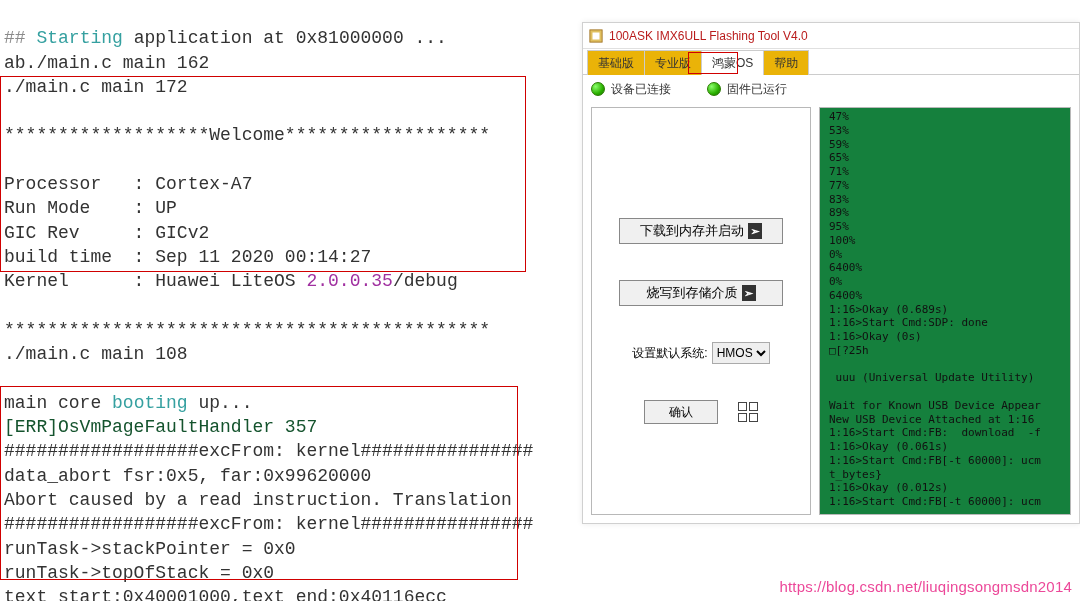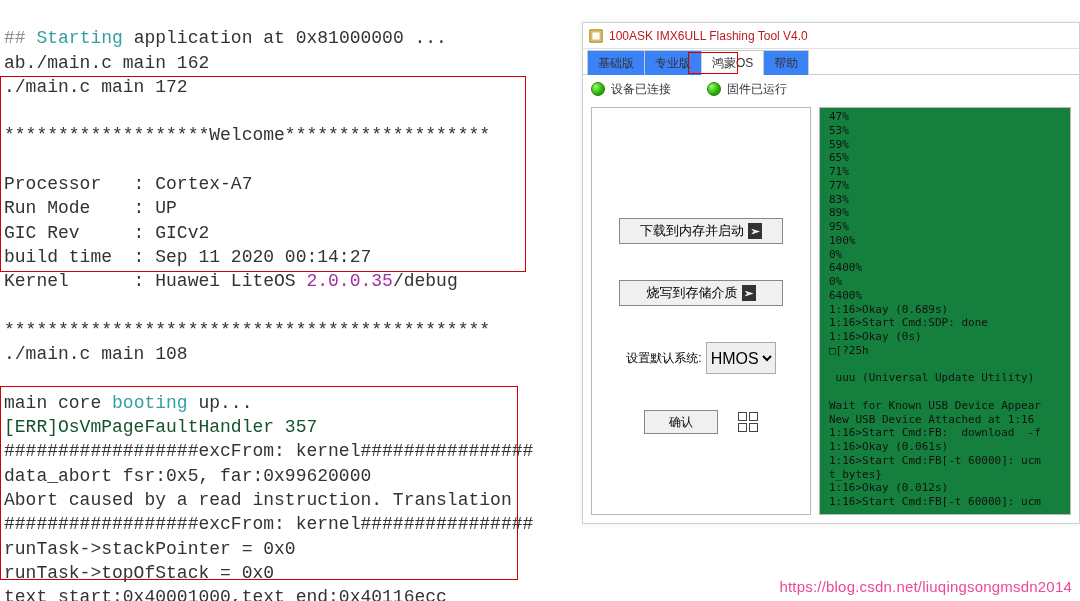--- a/index.html
+++ b/index.html
@@ -74,21 +74,21 @@
     font-size: 12px;
     color: #333;
     padding-left: 4px;
     border-bottom: 1px solid #ccc;
   }
   .tab {
     padding: 4px 10px 3px 10px;
     border: 1px solid #ccc;
     border-bottom: none;
     margin-right: -1px;
-    background: #3b82f6;
+    background: #eab308;
     position: relative;
     top: 1px;
   }
   .tab.active { background: #fff; }
   .tab-highlight {
     position: absolute;
     left: 105px; top: 29px;
     width: 50px; height: 22px;
     border: 1.5px solid #d00000;
     pointer-events: none;
@@ -151,22 +151,22 @@
     justify-content: center;
     font-size: 11px;
   }
   .select-row {
     display: flex;
     align-items: center;
     font-size: 12px;
     gap: 4px;
   }
   .select-row select {
-    font-size: 16px;
-    height: 32px;
+    font-size: 12px;
+    height: 22px;
     border: 1px solid #aaa;
     text-align: right;
   }
   .confirm-row {
     display: flex;
     align-items: center;
     gap: 20px;
   }
   .small-btn {
     width: 74px; height: 24px;

